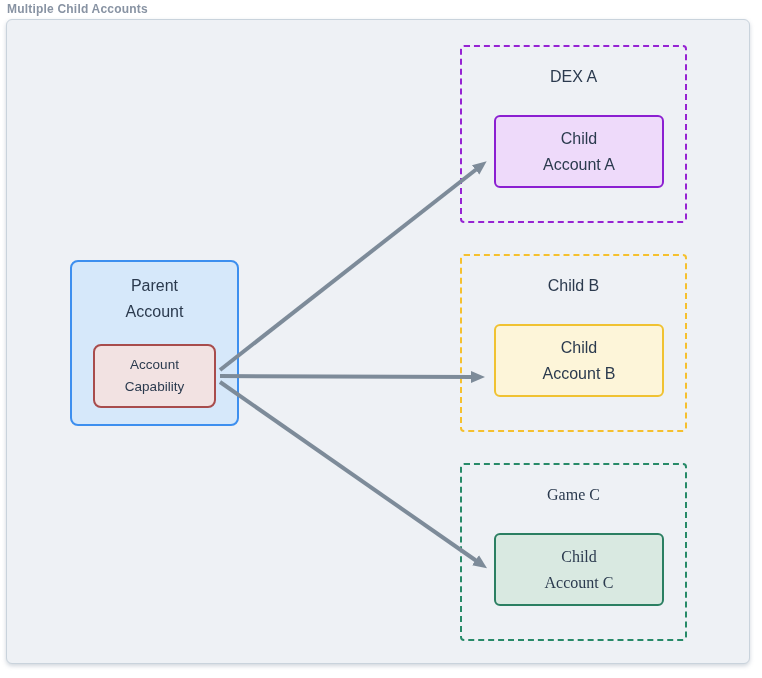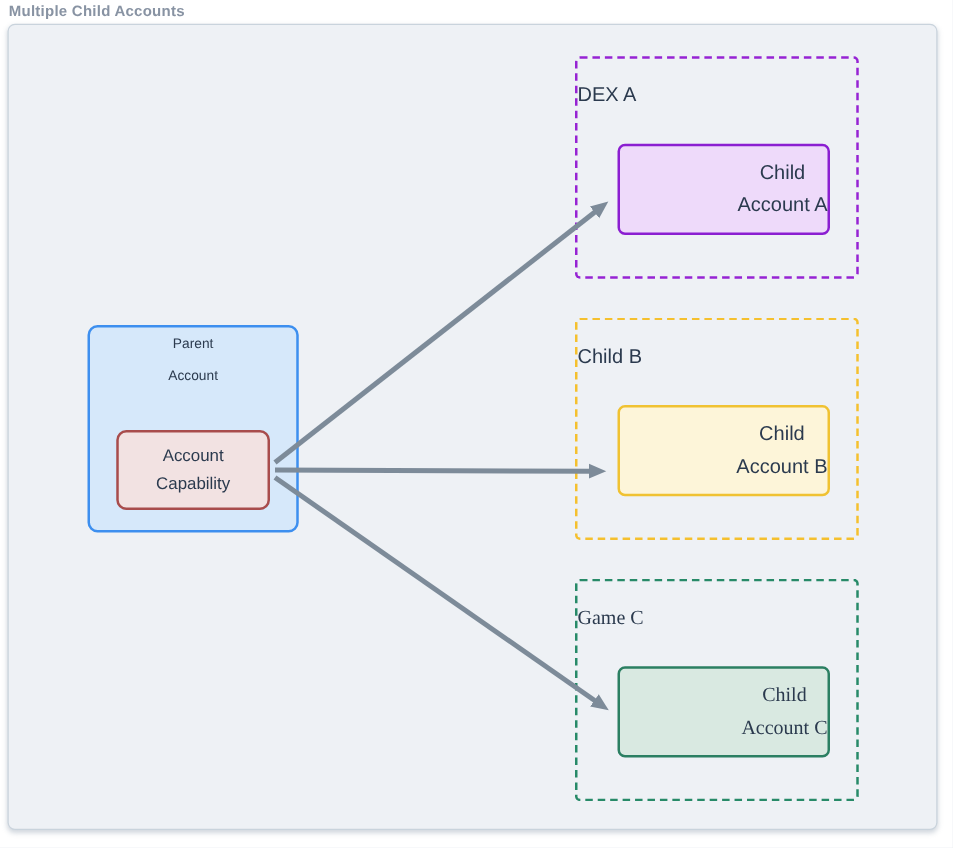--- a/index.html
+++ b/index.html
@@ -32,21 +32,21 @@
 
   .node-text { white-space:pre-line; text-align:center; color:var(--node-text,#2b3a4e); }
 
   .parent-node {
     position:absolute; left:63px; top:240px; width:169px; height:166px;
     box-sizing:border-box;
     background:var(--parent-fill,#d6e8fa);
     border:2px solid var(--parent-border,#3d8fef);
     border-radius:8px; z-index:2;
   }
-  .parent-label { font-size:11px; line-height:26px; font-weight:500; }
+  .parent-label { margin-top:11px; font-size:16px; line-height:26px; font-weight:500; }
 
   .capability-node {
     position:absolute; left:21px; top:82px; width:123px; height:64px;
     box-sizing:border-box;
     background:var(--capability-fill,#f2e2e2);
     border:2px solid var(--capability-border,#a84c4c);
     border-radius:8px;
     display:flex; align-items:center; justify-content:center;
   }
   .capability-label { font-size:13.5px; line-height:22px; font-weight:500; }
@@ -54,30 +54,30 @@
   .app-container {
     position:absolute; left:453px; width:227px; height:178px;
     box-sizing:border-box;
     border:2px dashed var(--dash,#888);
     border-radius:4px; z-index:1;
   }
   .app-a { top:25px; }
   .app-b { top:234px; }
   .app-c { top:443px;font-family:Liberation Serif, serif; }
   .app-label {
-    margin-top:21px; 
+    margin-top:21px; text-align:center;
     font-size:16px; font-weight:500; color:var(--node-text,#2b3a4e);
   }
   .child-box {
     position:absolute; left:32px; top:68px; width:170px; height:73px;
     box-sizing:border-box;
     background:var(--box-fill,#fff);
     border:2px solid var(--box-border,#888);
     border-radius:6px;
-    display:flex; align-items:center; justify-content:flex-end;
+    display:flex; align-items:center; justify-content:center;
   }
   .child-label { font-size:16px; line-height:26px; font-weight:500; }
 </style>
 </head>
 <body>
 
 <div class="page">
 
   <div class="fig-title">Multiple Child Accounts</div>
 

